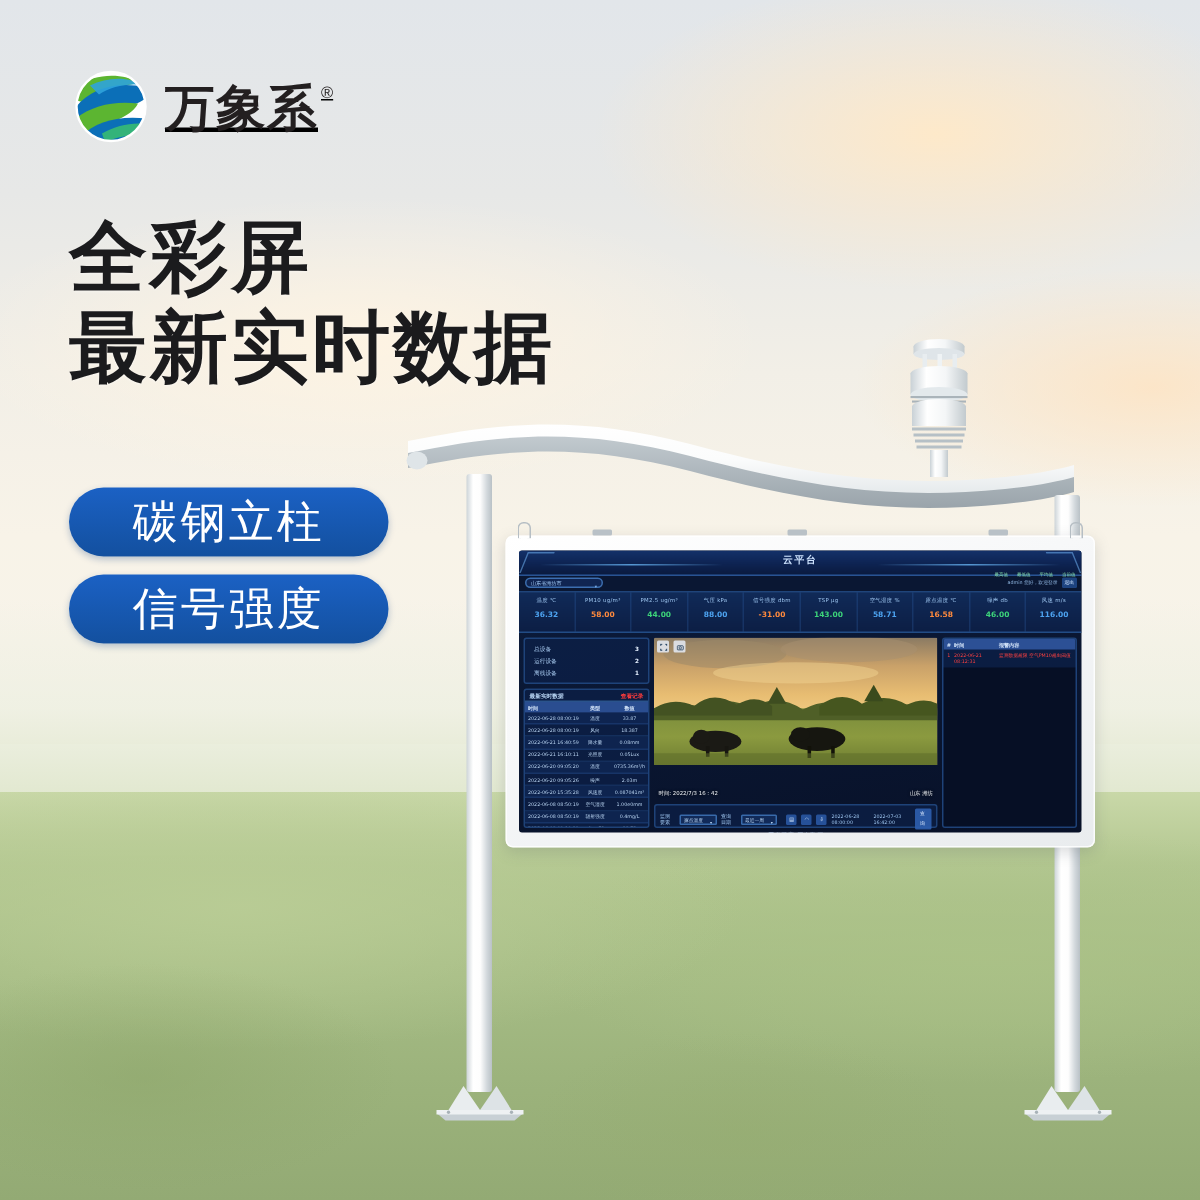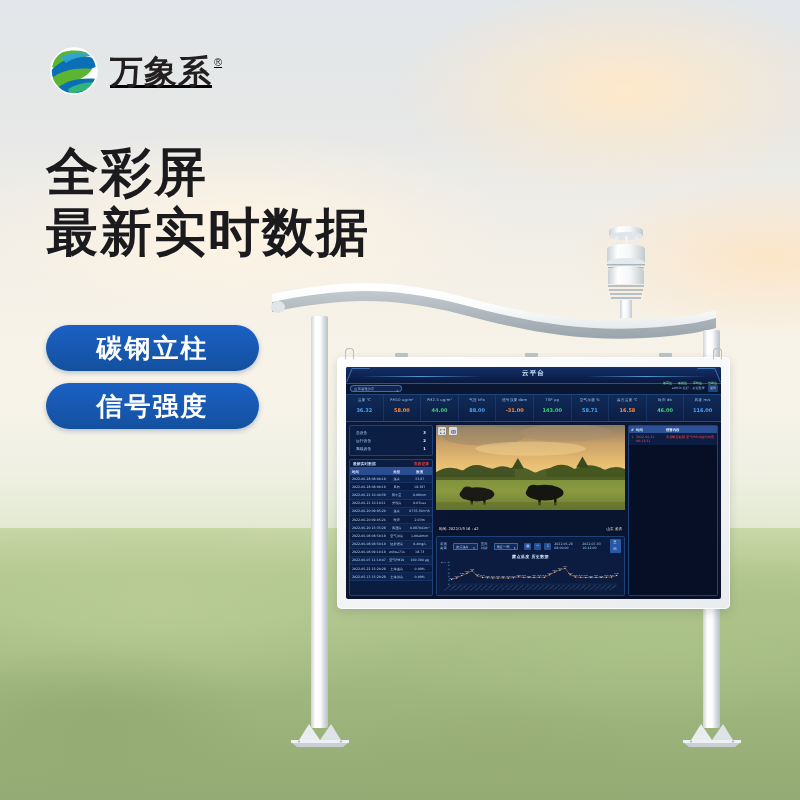--- a/index.html
+++ b/index.html
@@ -56,21 +56,21 @@
     font-size:52px; font-weight:bold; color:#1b1b1d;
     letter-spacing:2px; line-height:1.16;
     font-family:"DejaVu Sans","Liberation Sans",sans-serif;
     text-shadow:0 1px 2px rgba(255,255,255,.5);
   }
 
   .pill-list { left:46px; top:325px; display:flex; flex-direction:column; gap:12px; }
   .pill {
     width:213px; height:46px; border-radius:23px;
     background:linear-gradient(180deg,#1b61c4 0%,#13509f 100%);
-    color:#fff; font-size:26px; font-weight:bold; letter-spacing:2px;
+    color:#fff; font-size:30px; font-weight:normal; letter-spacing:2px;
     display:flex; align-items:center; justify-content:center;
     font-family:"DejaVu Sans","Liberation Sans",sans-serif;
     box-shadow:0 2px 5px rgba(13,60,130,.28);
   }
 
   
   .station { position:absolute; inset:0; z-index:10; }
 
   .canopy { position:absolute; left:270px; top:282px; width:448px; height:66px; }
 
@@ -83,21 +83,21 @@
   .post-right { left:703px; top:330px; width:17px; height:398px; }
 
   .foot { position:absolute; width:66px; height:26px; }
   .foot-left  { left:287px; top:722px; }
   .foot-right { left:679px; top:722px; }
 
   .sensor { position:absolute; left:597px; top:222px; width:58px; height:96px; }
 
   
   .monitor {
-    position:absolute; left:337px; top:357px; width:393px; height:252px;
+    position:absolute; left:337px; top:357px; width:393px; height:208px;
     background:linear-gradient(160deg,#ffffff 0%,#f7f8f9 40%,#e9ecee 100%);
     border-radius:5px;
     box-shadow:0 3px 10px rgba(80,90,100,.22), inset 0 0 0 1px rgba(255,255,255,.8);
     padding:10px 9px;
   }
   .bracket {
     position:absolute; width:9px; height:11px;
     border:1.4px solid #b6bec4; border-bottom:none;
     border-radius:4px 4px 0 0;
   }

